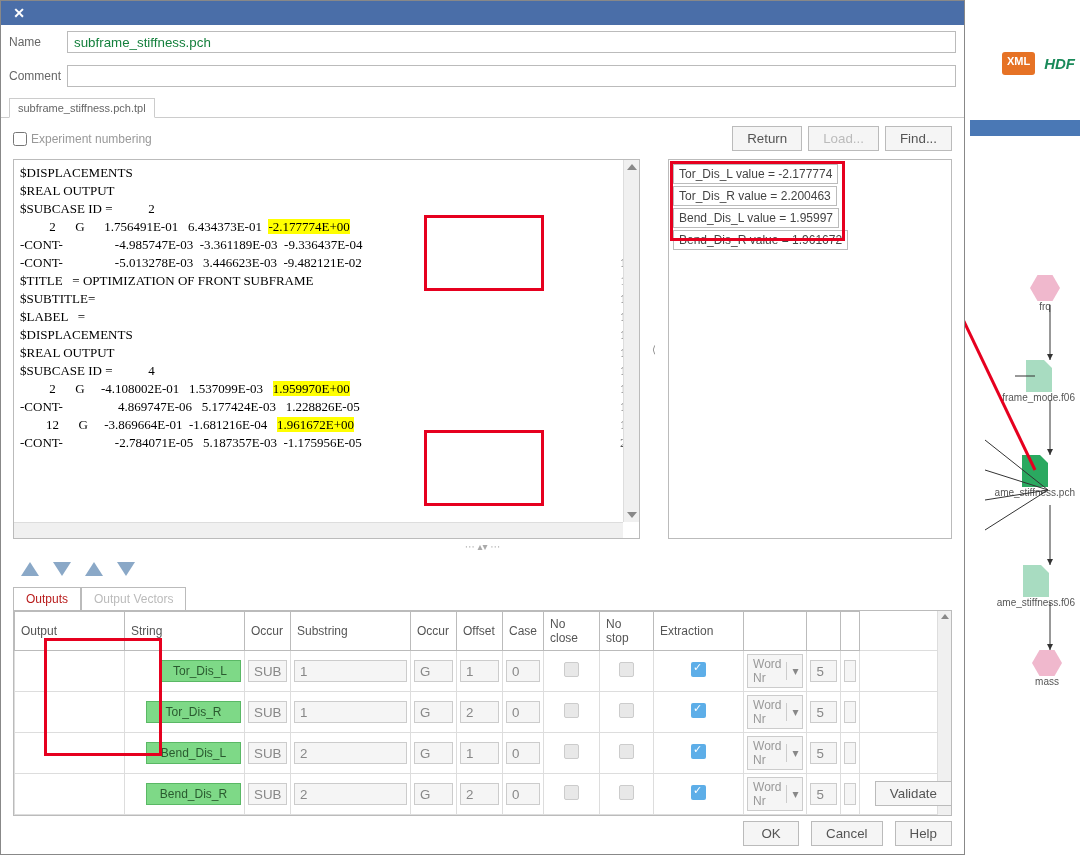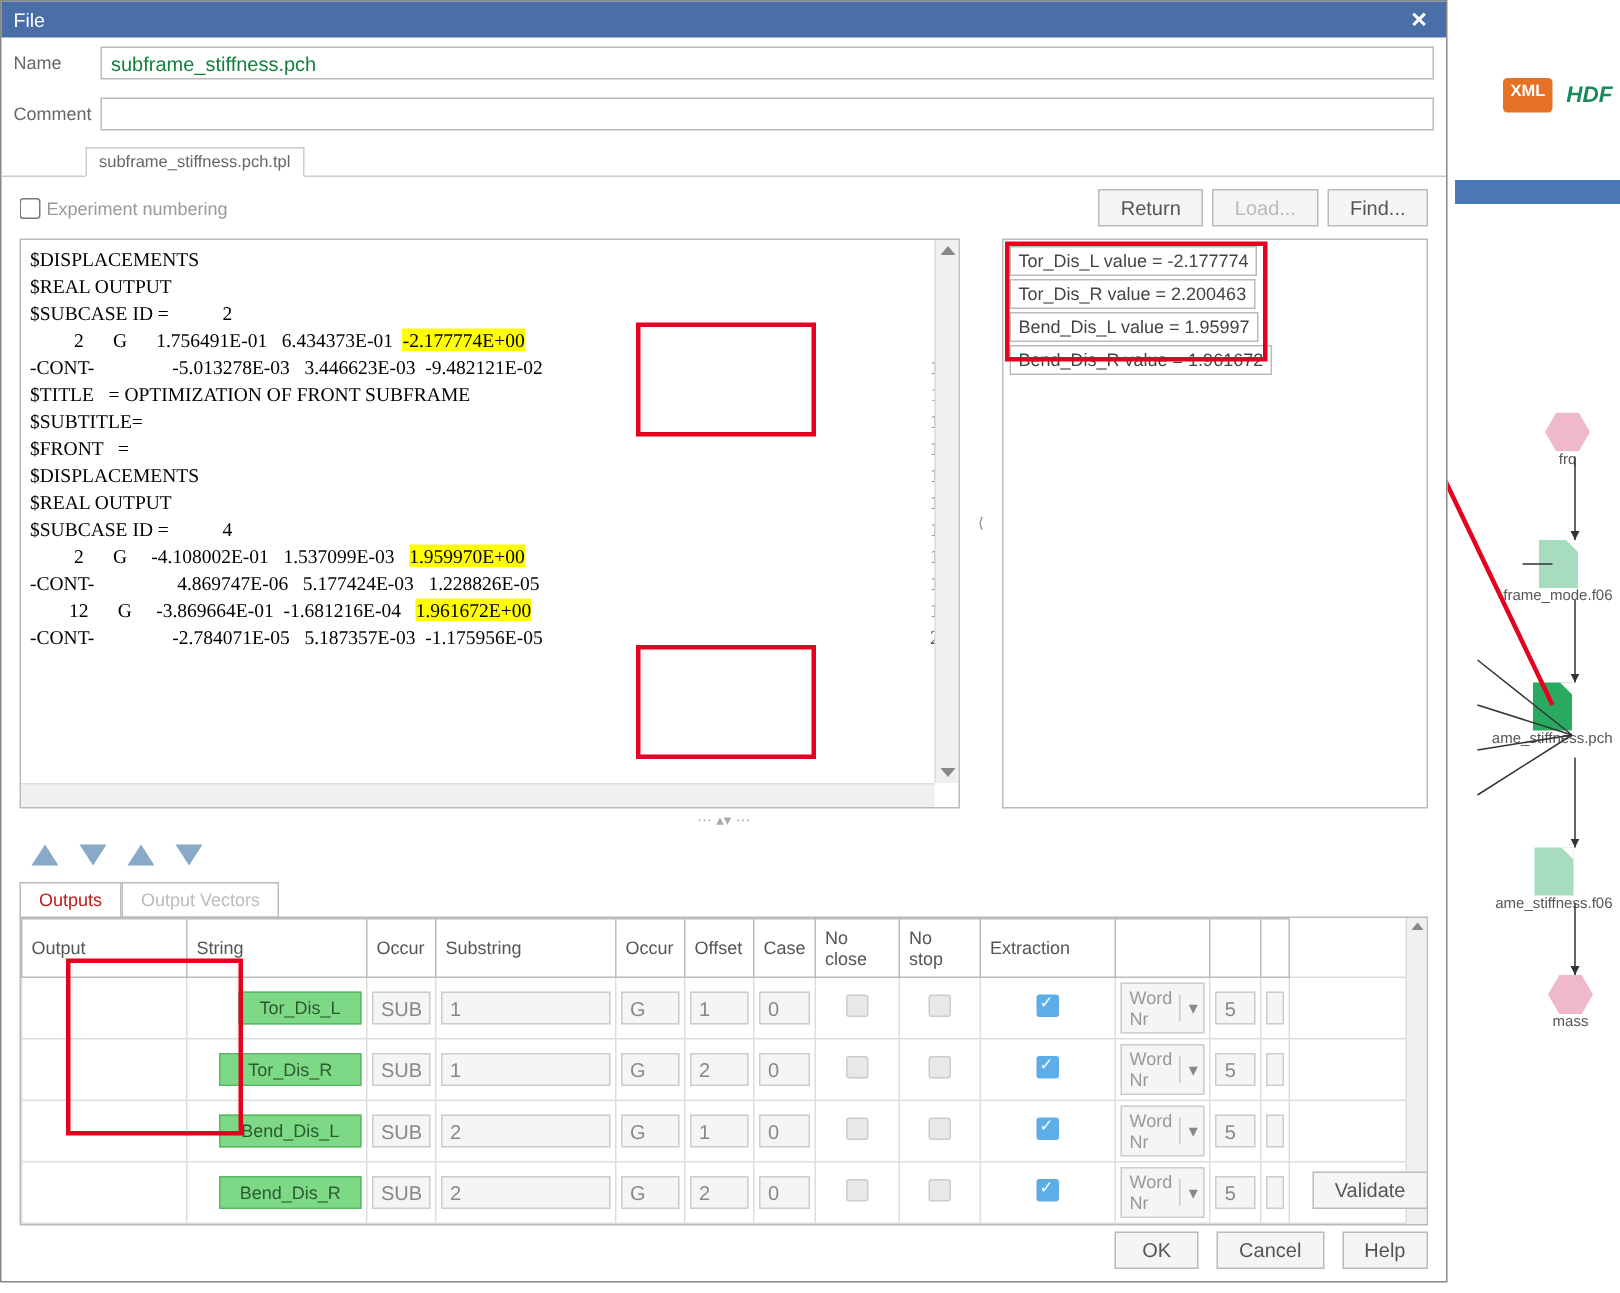--- a/index.html
+++ b/index.html
@@ -9,21 +9,21 @@
   .dialog { position: absolute; left: 0; top: 0; width: 965px; height: 855px; border: 1px solid #888; background: #fff; }
   .titlebar { background: #4a6ea8; color: #fff; height: 24px; display: flex; align-items: center; padding: 0 8px; font-size: 13px; }
   .titlebar .title { flex: 1; }
   .titlebar .close { width: 20px; text-align: center; cursor: pointer; font-size: 14px; font-weight: bold; }
   
   .form-row { display: flex; align-items: center; padding: 6px 8px; gap: 8px; }
   .form-row label { width: 50px; color: #666; }
   .form-row input[type=text] { flex: 1; border: 1px solid #bbb; padding: 3px 6px; height: 22px; color: #15803d; }
   
   .tab-strip { display: flex; padding: 0 8px; margin-top: 4px; border-bottom: 1px solid #ccc; }
-  .tab { border: 1px solid #ccc; border-bottom: 1px solid #fff; background: #fff; padding: 3px 8px; font-size: 11px; color: #666; position: relative; top: 1px; margin-left: 48px; }
+  .tab { border: 1px solid #ccc; border-bottom: 1px solid #fff; background: #fff; padding: 3px 8px; font-size: 11px; color: #666; position: relative; top: 1px; }
   
   .toolbar-row { display: flex; align-items: center; padding: 8px 12px; }
   .chk-wrap { display: flex; align-items: center; gap: 4px; color: #999; }
   .chk-wrap input { width: 14px; height: 14px; }
   .spacer { flex: 1; }
   .btn { border: 1px solid #bbb; background: #f5f5f5; padding: 4px 14px; margin-left: 6px; color: #555; cursor: pointer; min-width: 56px; }
   .btn.disabled { color: #bbb; }
   
   .content-pane { display: flex; padding: 0 12px; gap: 8px; }
   .code-panel { flex: 1; border: 1px solid #bbb; height: 380px; position: relative; background: #fff; font-family: Liberation Serif, serif; font-size: 13px; overflow: hidden; }
@@ -141,21 +141,20 @@
       <path d="M0,0 L6,3 L0,6 Z" fill="#333"></path>
     </marker>
   </defs>
 
   <line x1="1035" y1="470" x2="840" y2="62" stroke="#e6001f" stroke-width="3"></line>
   <polygon points="840,62 823,46 848,42 835,62" fill="none" stroke="#e6001f" stroke-width="3"></polygon>
 </svg>
 
 <div class="dialog">
   <div class="titlebar">
-    <span class="title">File</span>
     <span class="close">✕</span>
   </div>
 
   <div class="form-row">
     <label>Name</label>
     <input type="text" value="subframe_stiffness.pch" style="">
   </div>
   <div class="form-row">
     <label>Comment</label>
     <input type="text" value="" style="">
@@ -176,24 +175,25 @@
     <button class="btn">Find...</button>
   </div>
 
   <div class="content-pane">
     <div class="code-panel">
       <div class="code-body" id="code-body">
           <div class="code-line"><span class="code-text">$DISPLACEMENTS</span><span class="ln">4</span></div>
           <div class="code-line"><span class="code-text">$REAL OUTPUT</span><span class="ln">5</span></div>
           <div class="code-line"><span class="code-text">$SUBCASE ID =           2</span><span class="ln">6</span></div>
           <div class="code-line"><span class="code-text">         2      G      1.756491E-01   6.434373E-01  <span class="hl">-2.177774E+00</span></span><span class="ln">7</span></div>
+          <div class="code-line"><span class="code-text">-CONT-                -4.985747E-03  -3.361189E-03  <span>-9.336437E-04</span></span><span class="ln">8</span></div>
           <div class="code-line"><span class="code-text">-CONT-                -5.013278E-03   3.446623E-03  <span>-9.482121E-02</span></span><span class="ln">10</span></div>
           <div class="code-line"><span class="code-text">$TITLE   = OPTIMIZATION OF FRONT SUBFRAME</span><span class="ln">11</span></div>
           <div class="code-line"><span class="code-text">$SUBTITLE=</span><span class="ln">12</span></div>
-          <div class="code-line"><span class="code-text">$FRONT   =</span><span class="ln">13</span></div>
+          <div class="code-line"><span class="code-text">$LABEL   =</span><span class="ln">13</span></div>
           <div class="code-line"><span class="code-text">$DISPLACEMENTS</span><span class="ln">14</span></div>
           <div class="code-line"><span class="code-text">$REAL OUTPUT</span><span class="ln">15</span></div>
           <div class="code-line"><span class="code-text">$SUBCASE ID =           4</span><span class="ln">16</span></div>
           <div class="code-line"><span class="code-text">         2      G     -4.108002E-01   1.537099E-03   <span class="hl">1.959970E+00</span></span><span class="ln">17</span></div>
           <div class="code-line"><span class="code-text">-CONT-                 4.869747E-06   5.177424E-03  <span> 1.228826E-05</span></span><span class="ln">18</span></div>
           <div class="code-line"><span class="code-text">        12      G     -3.869664E-01  -1.681216E-04   <span class="hl">1.961672E+00</span></span><span class="ln">19</span></div>
           <div class="code-line"><span class="code-text">-CONT-                -2.784071E-05   5.187357E-03  <span>-1.175956E-05</span></span><span class="ln">20</span></div>
         </div>
       <div class="scroll-y"></div>
       <div class="scroll-x"></div>

